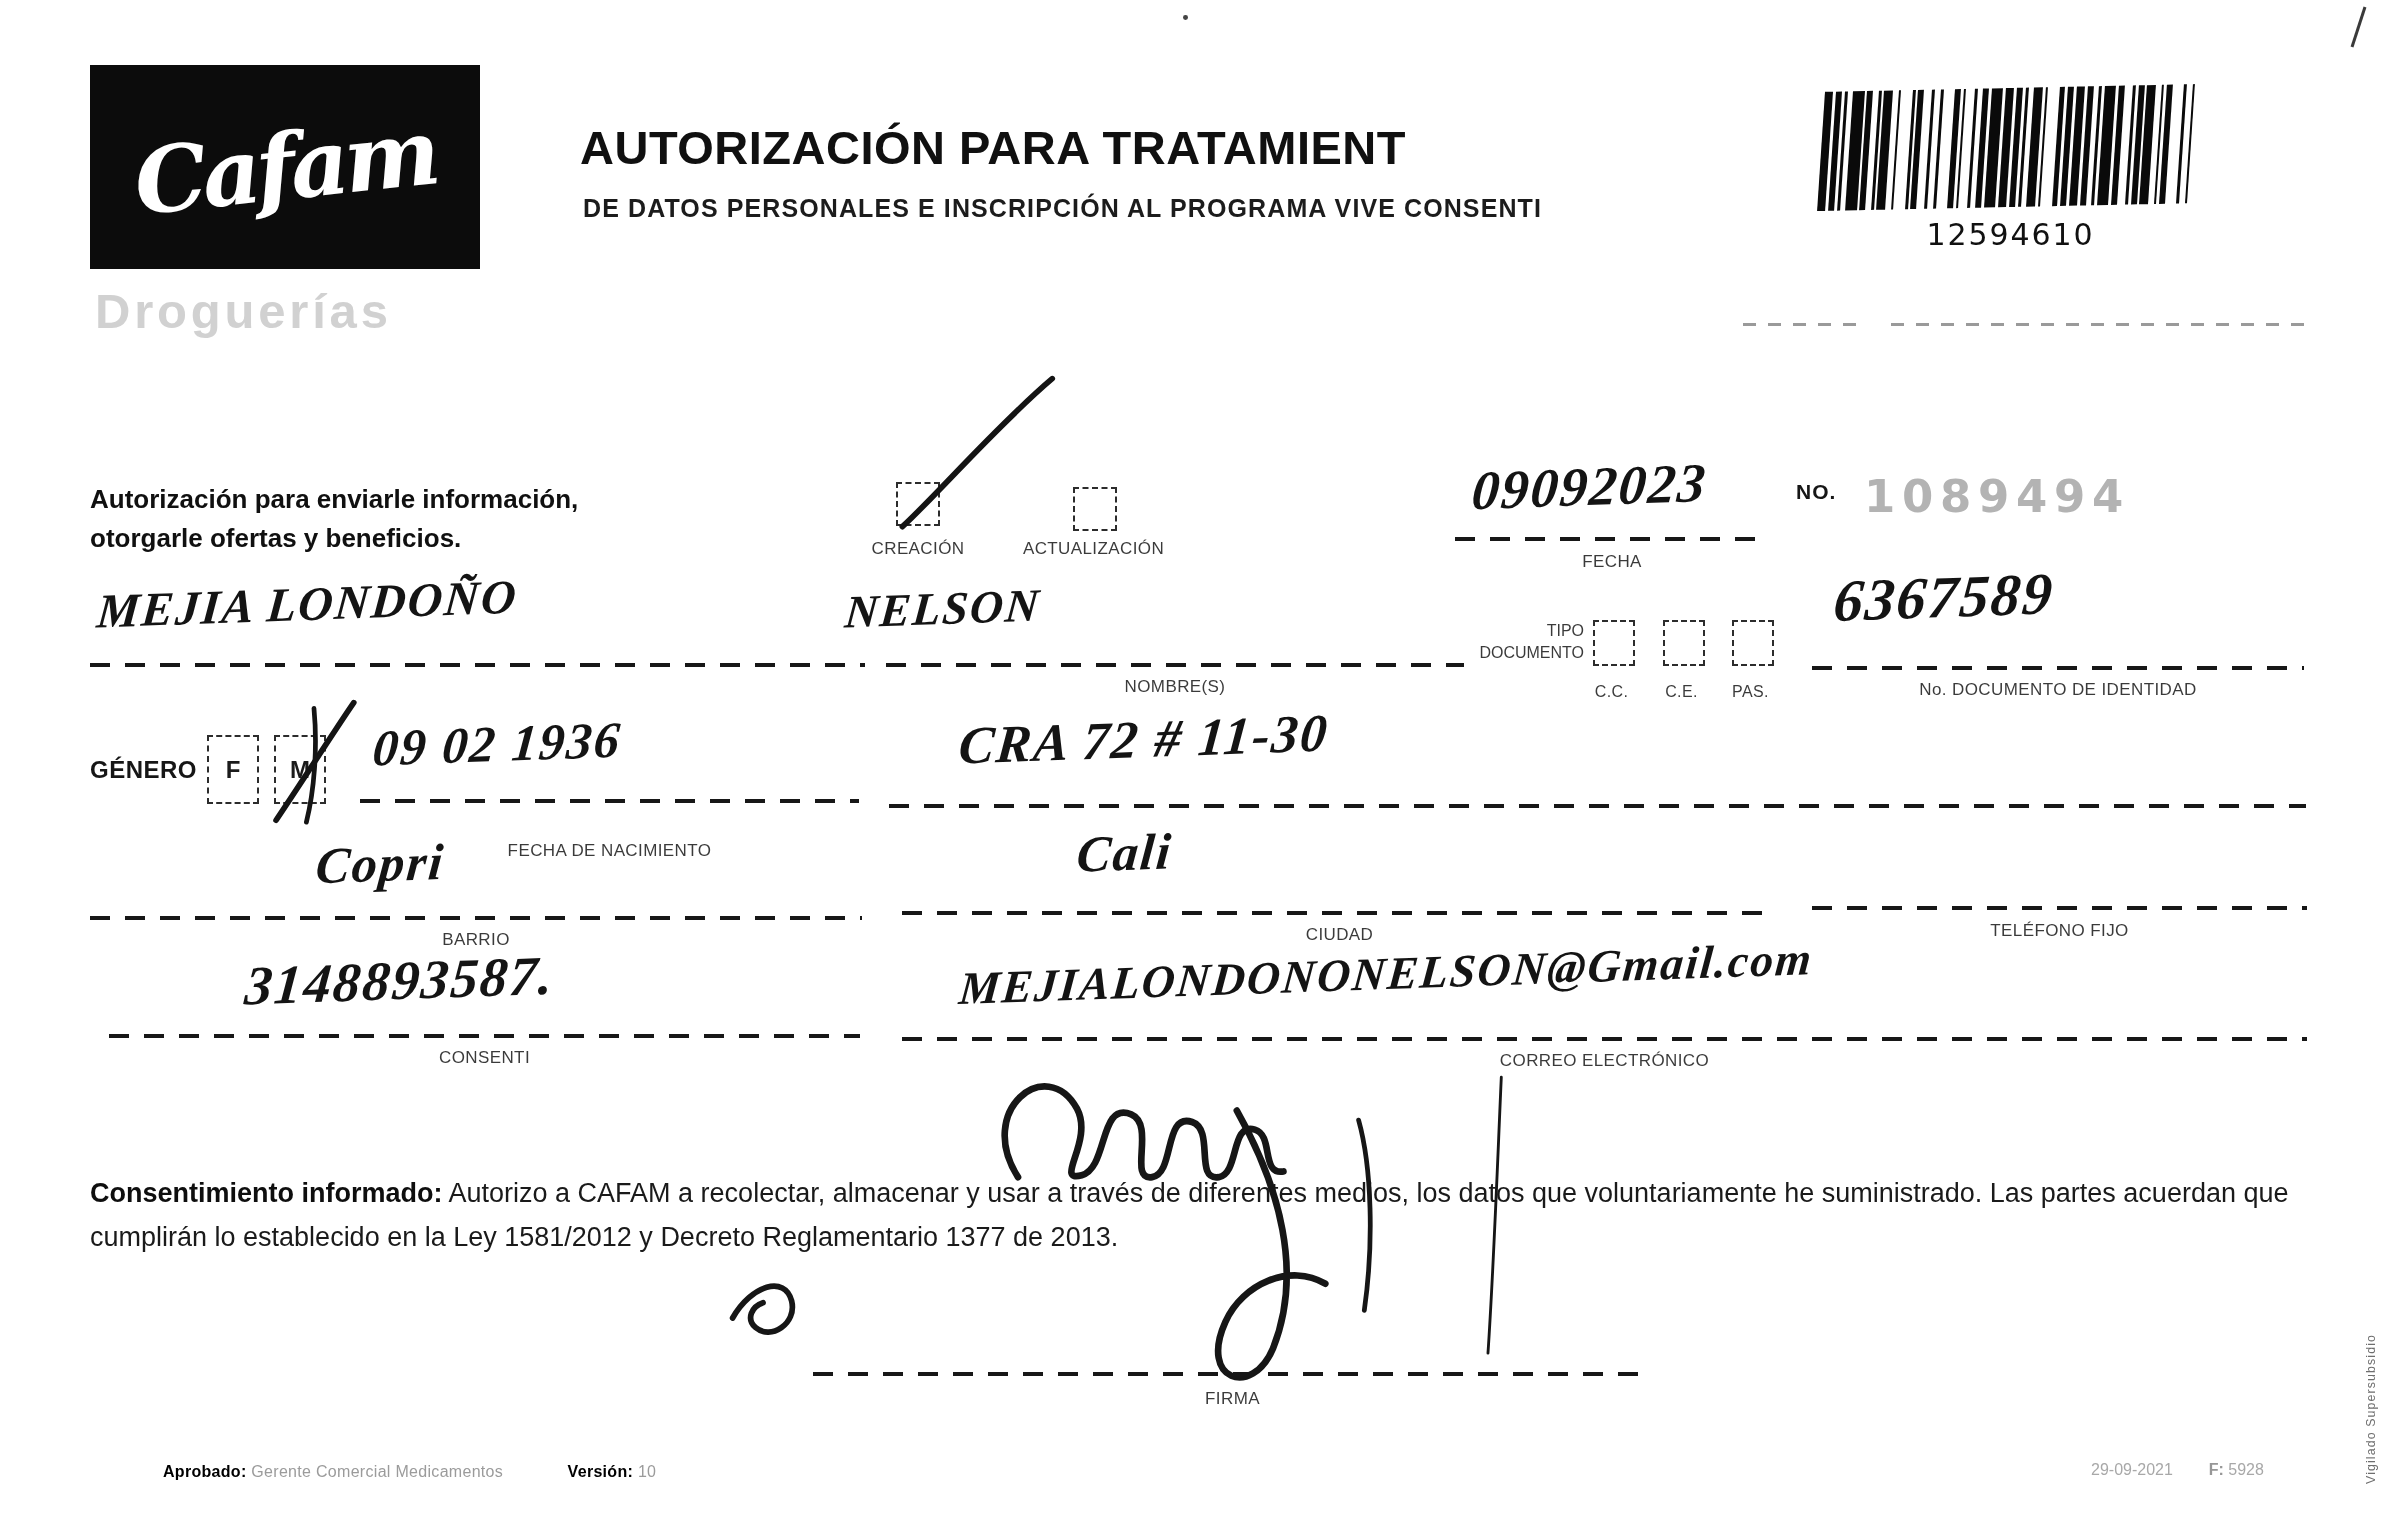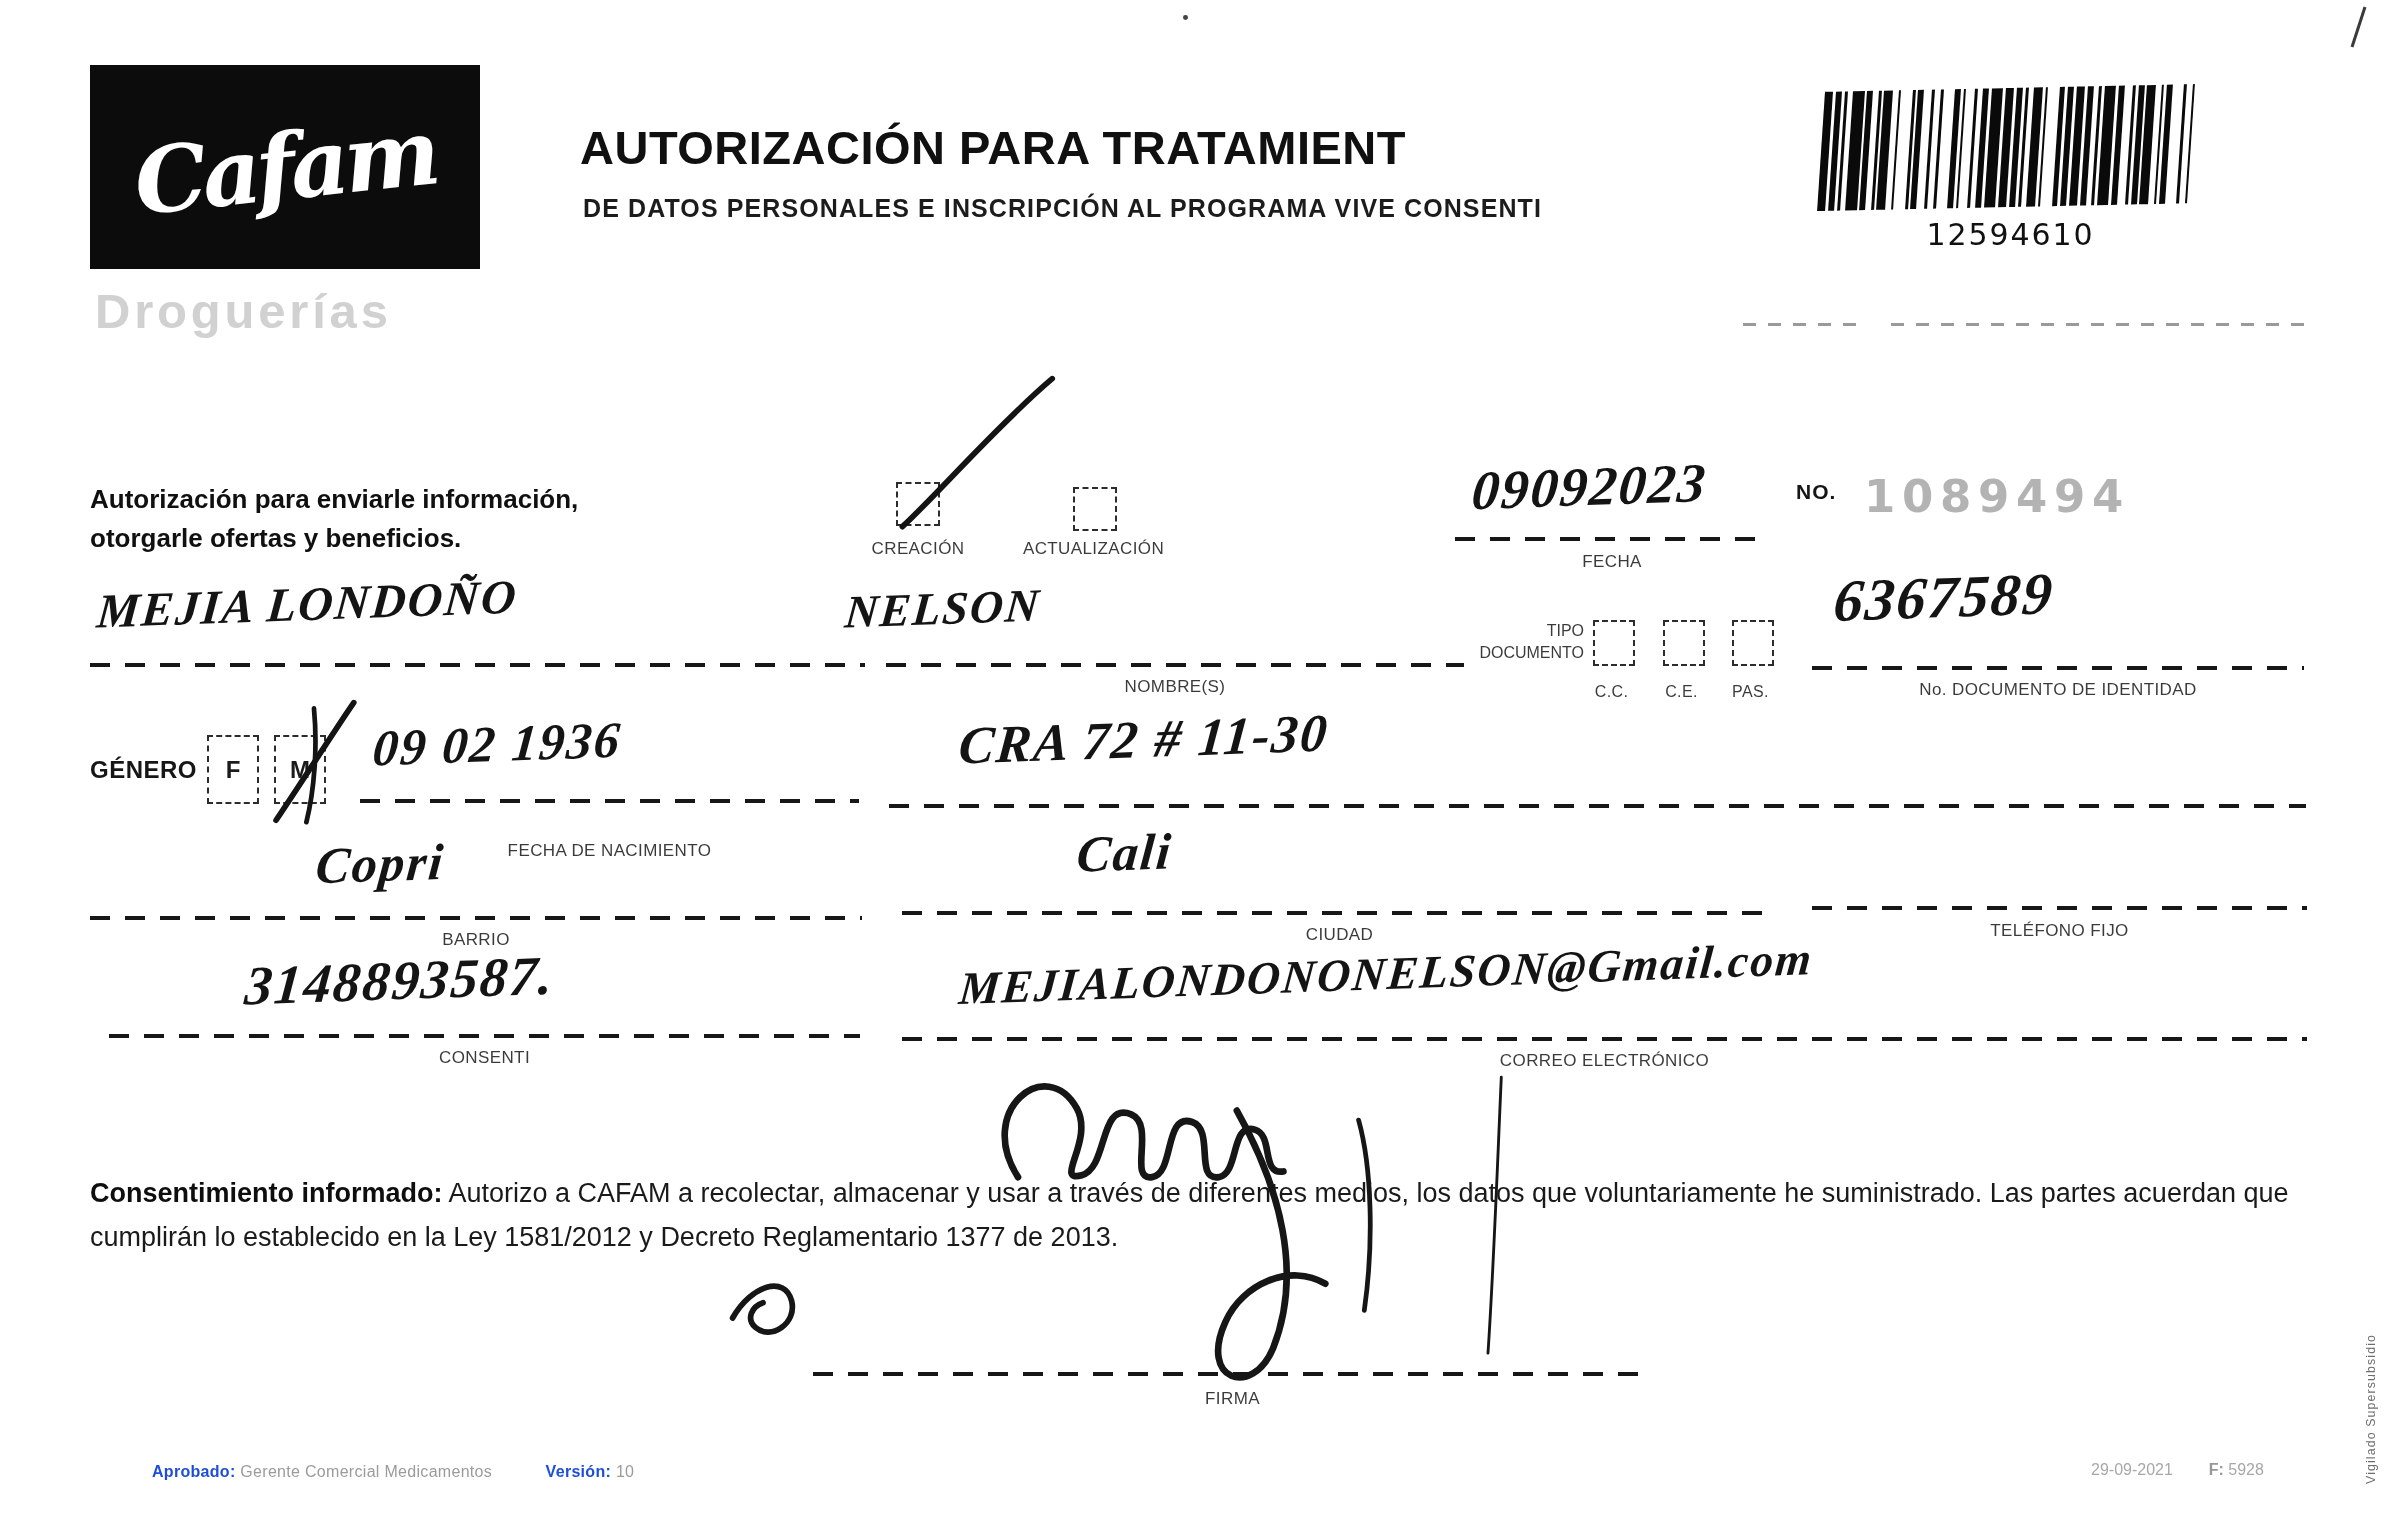--- a/index.html
+++ b/index.html
@@ -104,21 +104,21 @@
   .consent{left:90px;top:1144px;width:2230px;font-size:27px;line-height:44px;color:#1a1a1a;}
   .consent b{font-weight:800;color:#0e0e0e;}
 
   
   .svg-signature{left:704px;top:1063px;width:961px;height:352px;}
   .line-firma{left:813px;top:1372px;width:839px;}
   .lbl-firma{left:813px;top:1389px;width:839px;}
 
   
   .footer-left{left:152px;top:1463px;font-size:16px;color:#9b9b9b;letter-spacing:0.3px;white-space:nowrap;}
-  .footer-left b{color:#1d4ed8;}
+  .footer-left b{color:#000000;margin-left:11px;}
   .footer-left .gap{display:inline-block;width:44px;}
   .footer-right{left:2091px;top:1461px;font-size:16px;color:#a8a8a8;white-space:nowrap;}
   .footer-right b{color:#979797;}
   .footer-right .gap{display:inline-block;width:27px;}
   .vertical-text{left:2364px;top:1484px;transform:rotate(-90deg);transform-origin:0 0;
     font-size:12.4px;color:#6e6e6e;letter-spacing:1.1px;white-space:nowrap;width:266px;}
 </style>
 </head>
 <body>
 

